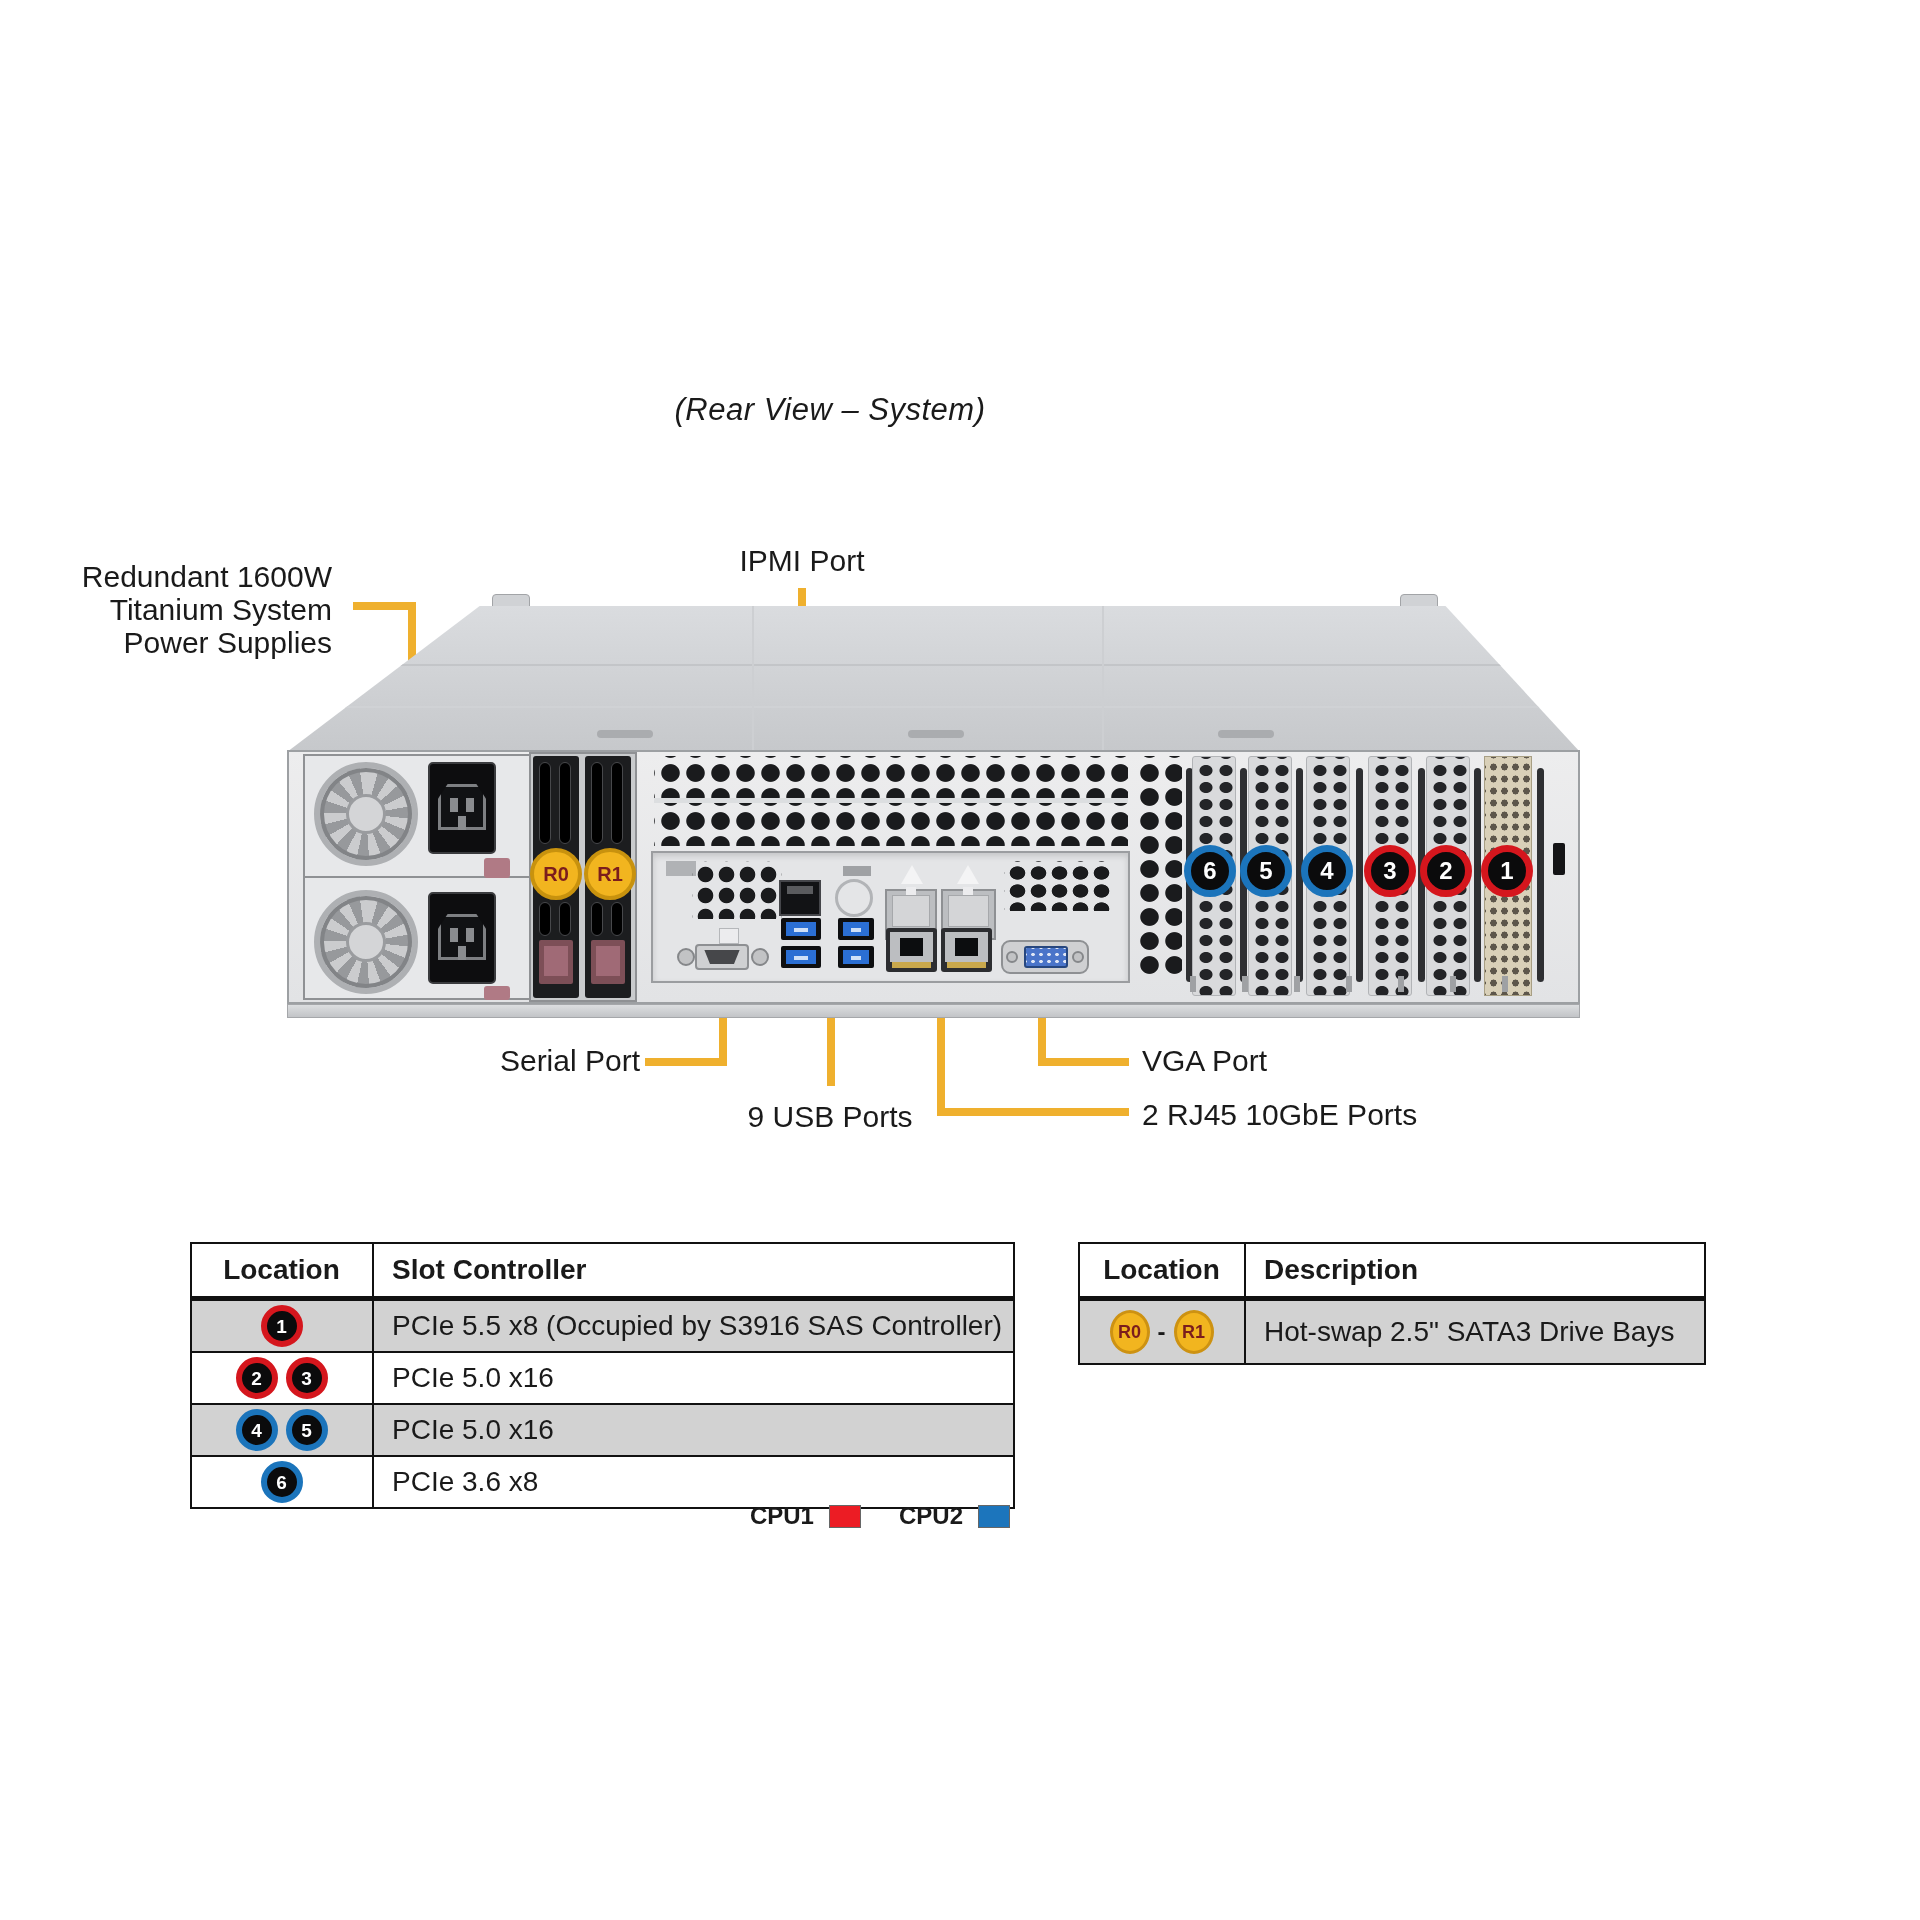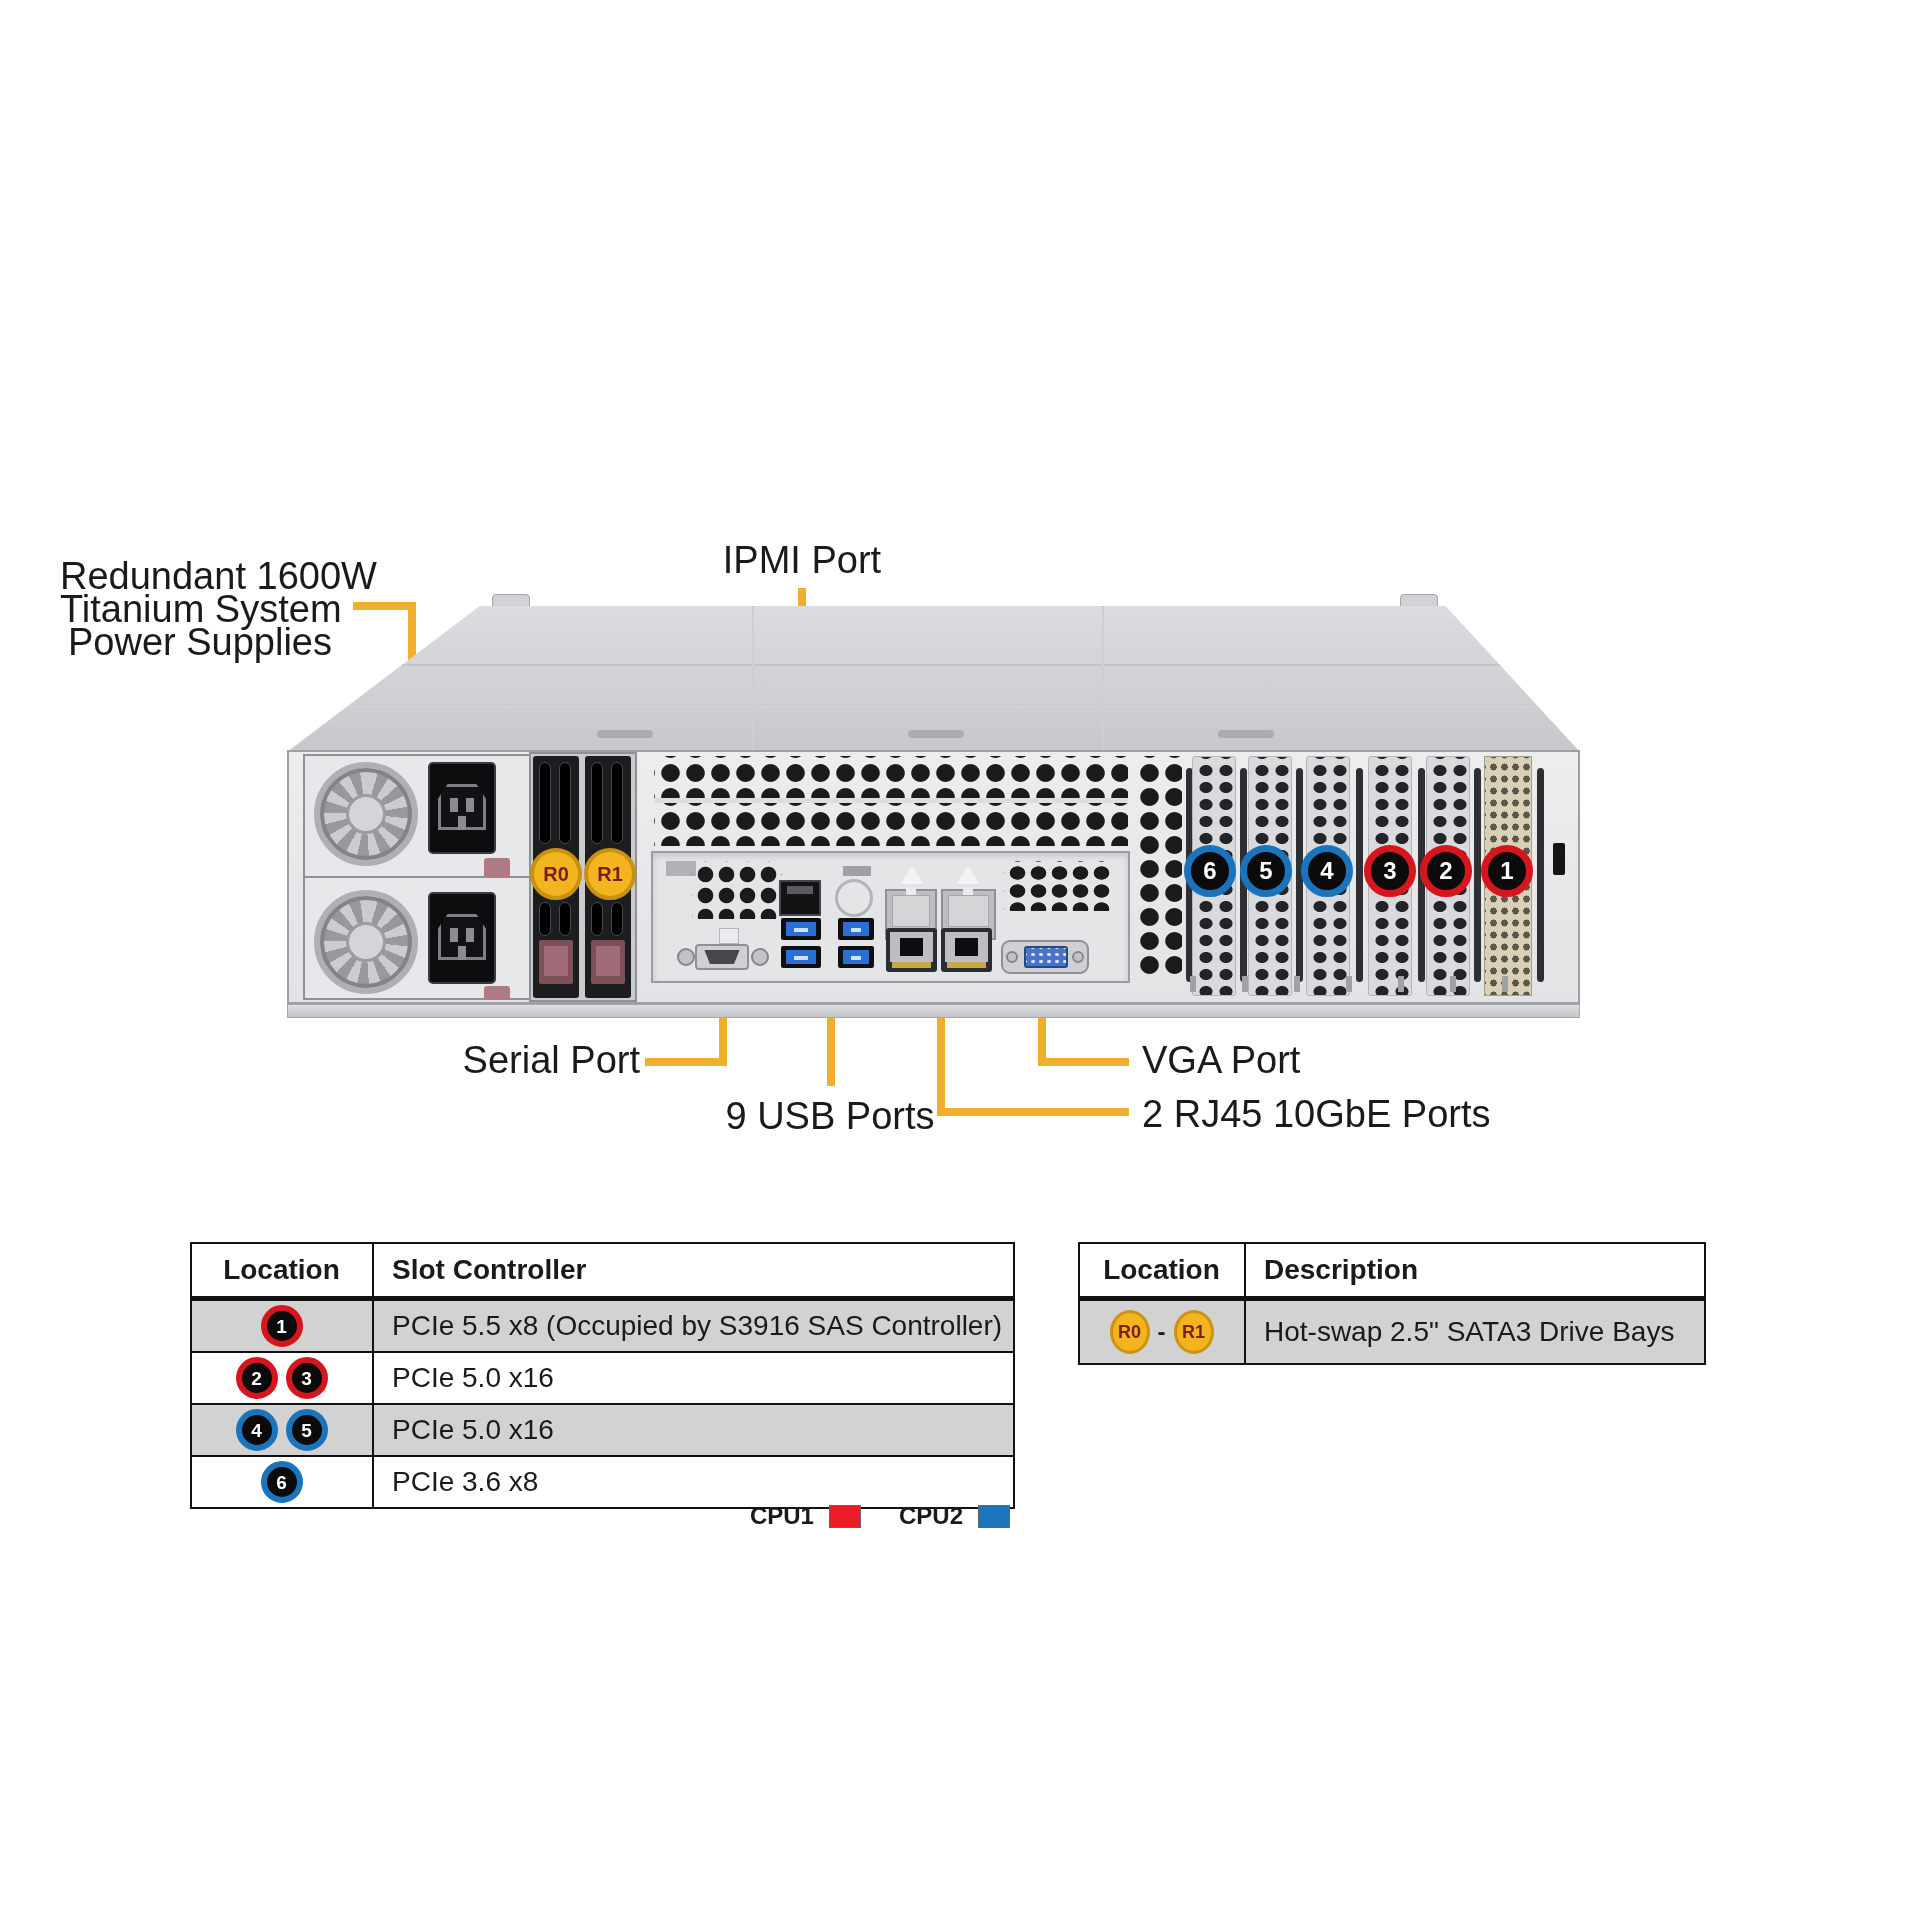--- a/index.html
+++ b/index.html
@@ -2,21 +2,21 @@
 <html><head>
 <meta charset="utf-8">
 <style>
   html,body{margin:0;padding:0;background:#ffffff;}
   .canvas{position:relative;width:1920px;height:1920px;background:#ffffff;overflow:hidden;
           font-family:"Liberation Sans","DejaVu Sans",sans-serif;color:#1a1a1a;}
   .abs{position:absolute;}
 
   
   .diagram-title{font-size:31px;font-style:italic;text-align:center;letter-spacing:.5px;}
-  .callout-label{font-size:38px;line-height:33px;white-space:nowrap;}
+  .callout-label{font-size:30px;line-height:33px;white-space:nowrap;}
   .align-r{text-align:right;}
   .align-c{text-align:center;}
 
   
   .cl{position:absolute;background:#efb02e;}
 
   
   .chassis-top{left:287px;top:606px;width:1293px;height:146px;
     background:linear-gradient(180deg,#dadcdf 0%,#cfd1d4 55%,#c6c8cb 100%);
     clip-path:polygon(14.9% 0,89.6% 0,100% 100%,0 100%);}
@@ -117,20 +117,21 @@
   .legend{left:660px;top:1502px;width:350px;display:flex;align-items:center;justify-content:flex-end;gap:15px;}
   .legend-label{font-weight:bold;font-size:24px;}
   .legend-swatch{width:32px;height:23px;border:1px solid #666;box-sizing:border-box;}
   .legend-gap{width:8px;}
 </style>
 </head>
 <body>
 
 <div class="canvas">
 
+  <div class="abs diagram-title" style="left:580px;top:392px;width:500px;">(Rear View – System)</div>
 
   <div class="abs callout-label align-r" style="left:60px;top:560px;width:272px;">
     <div>Redundant 1600W</div>
     <div>Titanium System</div>
     <div>Power Supplies</div>
   </div>
 
   <div class="abs callout-label align-c" style="left:682px;top:544px;width:240px;">IPMI Port</div>
 
   <div class="cl" style="left: 353px; top: 602px; width: 63px; height: 8px; background-color: rgb(239, 176, 46);"></div>

